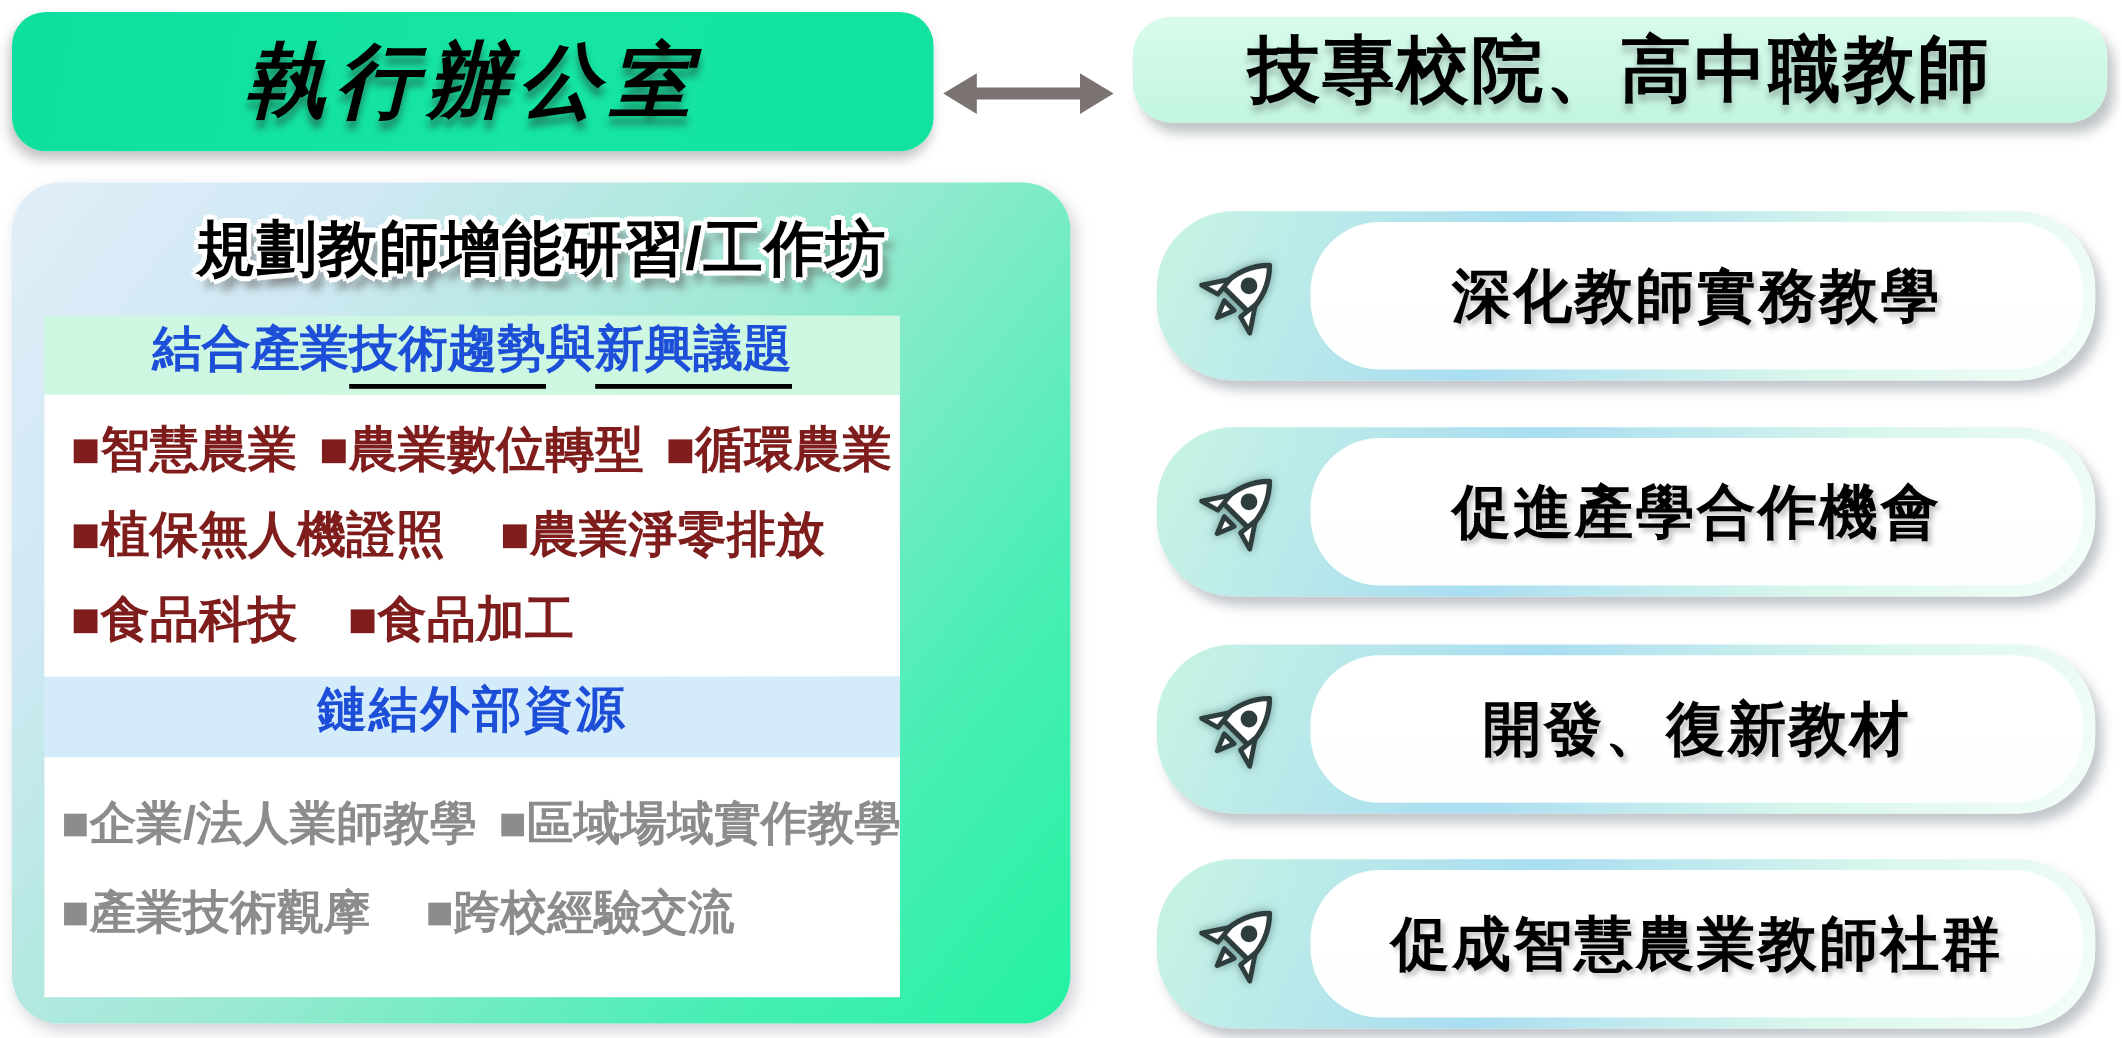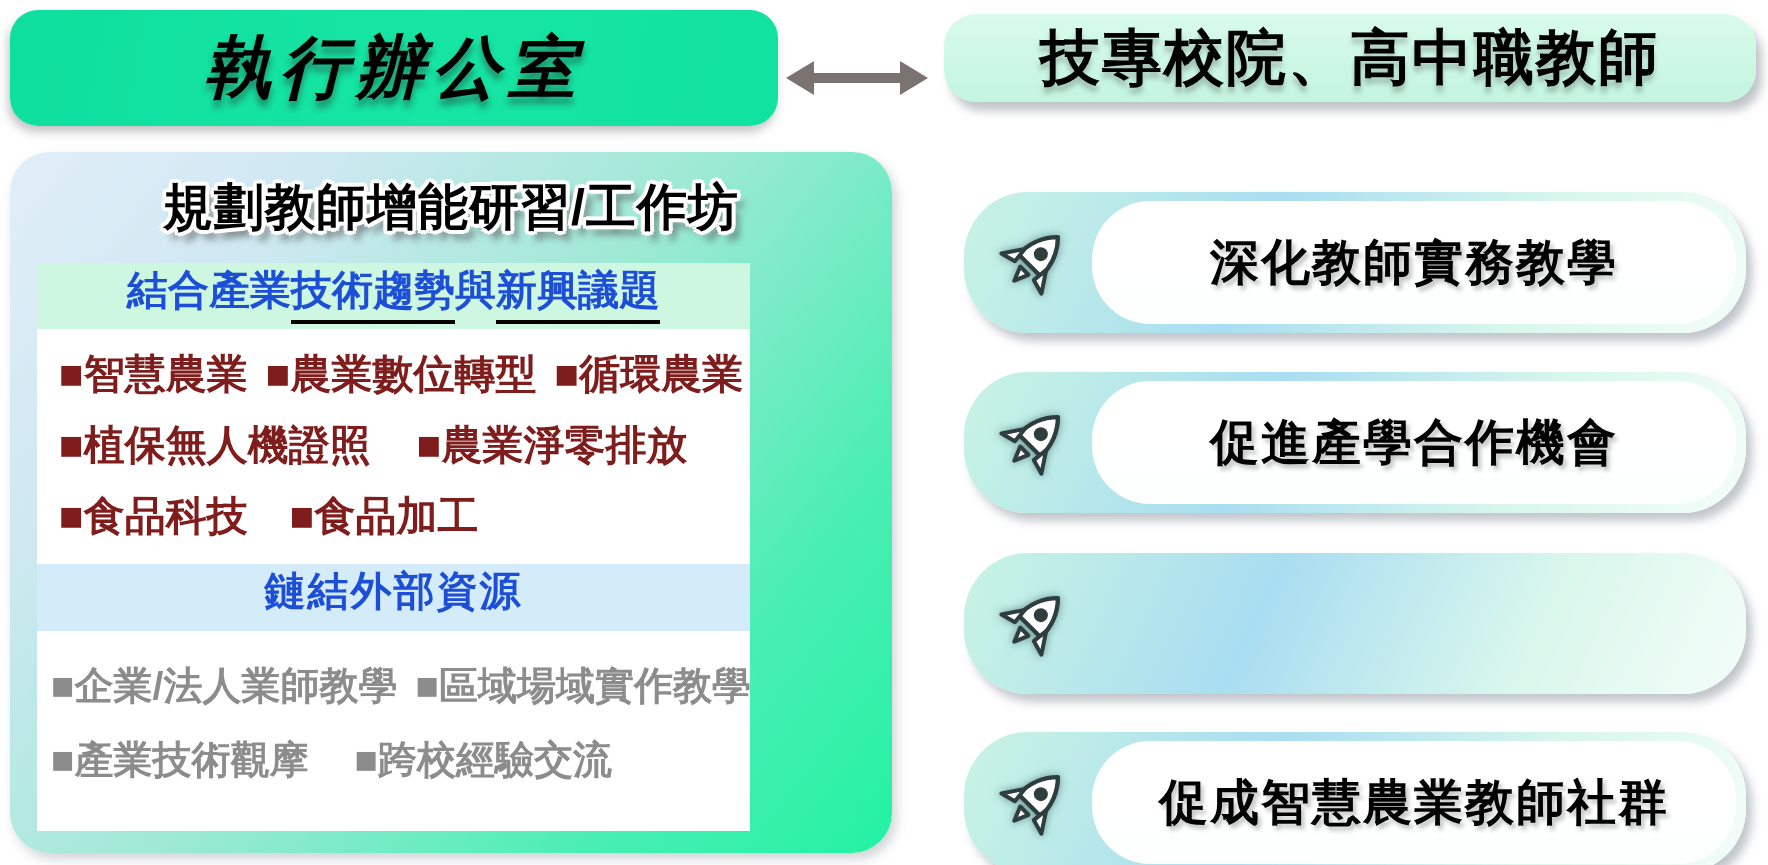--- a/index.html
+++ b/index.html
@@ -69,21 +69,20 @@
   .topic-row.gap-mid { gap: 42px; }
   .trend .topic { font-size: 41px; font-weight: 800; color: #7f1d1d; }
   .resources .topic { font-size: 39px; font-weight: 700; color: #8c8c8c; }
 
   
   .pill {
     position: absolute; left: 964px; width: 782px; height: 141px;
     border-radius: 64px;
     background: linear-gradient(115deg, #c9f4e3 0%, #a9ddf1 38%, #d9f7ec 72%, #f4fdf9 100%);
     box-shadow: 6px 8px 10px rgba(110,120,130,0.42);
-    margin-top: 16px;
   }
   .pill-inner {
     position: absolute; left: 128px; right: 10px; top: 9px; bottom: 9px;
     background: linear-gradient(180deg, #ffffff 0%, #fdfffe 100%);
     border-radius: 58px;
     display: flex; align-items: center; justify-content: center;
   }
   .pill-label {
     font-size: 49px; font-weight: 800; color: #000; letter-spacing: 2px;
     text-shadow: 3px 4px 4px rgba(120,120,120,0.45);
@@ -200,20 +199,23 @@
       <svg viewBox="0 0 48 48">
         <g transform="rotate(45 24 24)">
           <path d="M24 2 C30 8 33.5 16 33.5 26 L14.5 26 C14.5 16 18 8 24 2 Z" fill="#ffffff" stroke="#2e3d3d" stroke-width="2.6" stroke-linejoin="round"></path>
           <path d="M15 21 L7 33 L16 30.5 Z" fill="#ffffff" stroke="#2e3d3d" stroke-width="2.4" stroke-linejoin="round"></path>
           <path d="M33 21 L41 33 L32 30.5 Z" fill="#ffffff" stroke="#2e3d3d" stroke-width="2.4" stroke-linejoin="round"></path>
           <path d="M20.5 30.5 L24 39 L27.5 30.5 Z" fill="#ffffff" stroke="#2e3d3d" stroke-width="2.4" stroke-linejoin="round"></path>
           <circle cx="24" cy="16.5" r="4.2" fill="#2e3d3d"></circle>
         </g>
       </svg>
     </span>
+    <div class="pill-inner">
+      <span class="pill-label">開發、復新教材</span>
+    </div>
   </div>
 
   <div class="pill" style="top:716px">
     <span class="rocket">
       <svg viewBox="0 0 48 48">
         <g transform="rotate(45 24 24)">
           <path d="M24 2 C30 8 33.5 16 33.5 26 L14.5 26 C14.5 16 18 8 24 2 Z" fill="#ffffff" stroke="#2e3d3d" stroke-width="2.6" stroke-linejoin="round"></path>
           <path d="M15 21 L7 33 L16 30.5 Z" fill="#ffffff" stroke="#2e3d3d" stroke-width="2.4" stroke-linejoin="round"></path>
           <path d="M33 21 L41 33 L32 30.5 Z" fill="#ffffff" stroke="#2e3d3d" stroke-width="2.4" stroke-linejoin="round"></path>
           <path d="M20.5 30.5 L24 39 L27.5 30.5 Z" fill="#ffffff" stroke="#2e3d3d" stroke-width="2.4" stroke-linejoin="round"></path>

